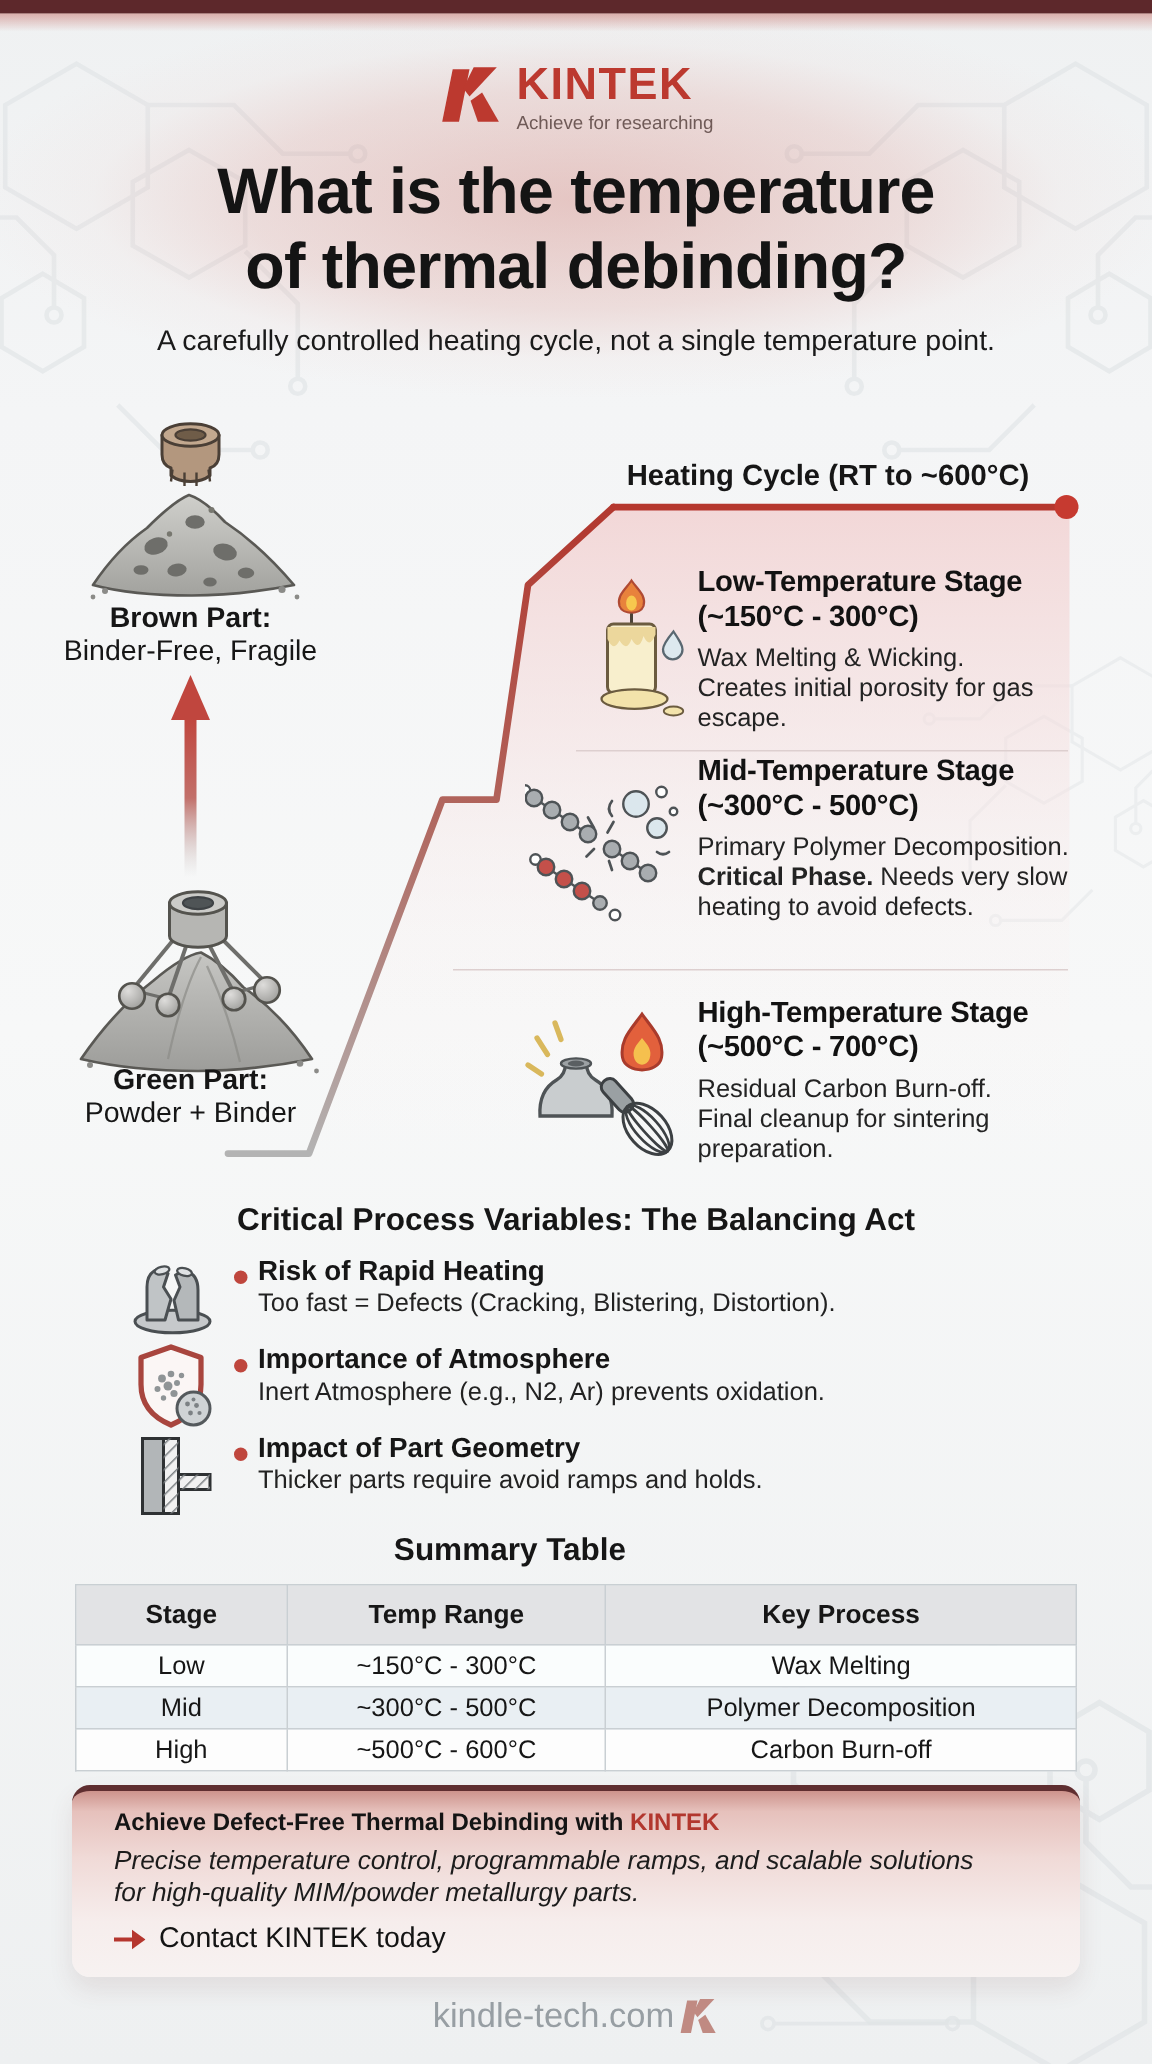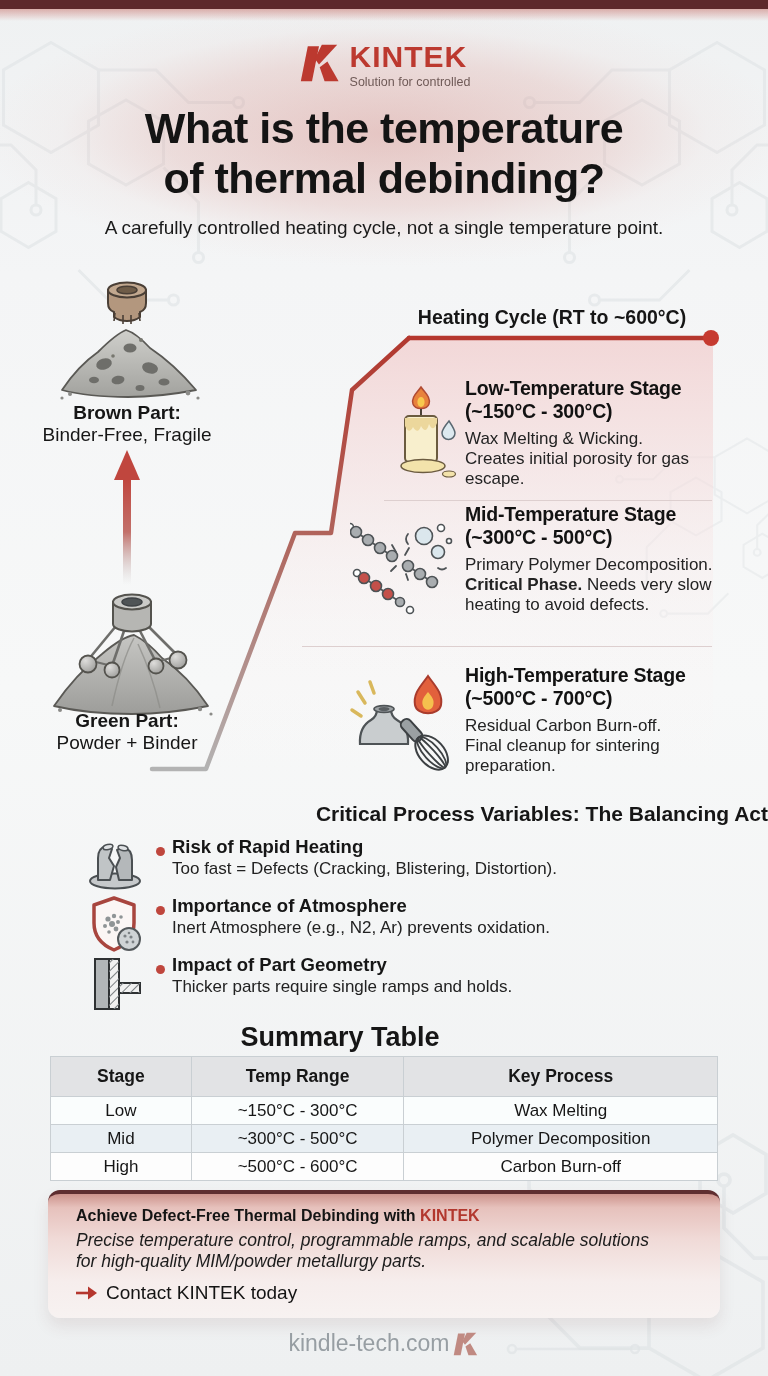--- a/index.html
+++ b/index.html
@@ -23,28 +23,28 @@
   .title { left:0; top:103px; width:768px; text-align:center; font-size:43px; line-height:50px;
            font-weight:bold; letter-spacing:-0.5px; color:#141414; z-index:2;}
   .subtitle { left:0; top:217px; width:768px; text-align:center; font-size:19px; color:#1a1a1a; z-index:2;}
   .hc-heading { left:391px; top:306px; width:322px; text-align:center; font-size:19.5px; font-weight:bold; z-index:2;}
   .part-label { width:210px; text-align:center; font-size:19px; line-height:22px; z-index:2;}
   .part-label b { display:block; }
   .stage-text { width:252px; z-index:2; }
   .stage-text h3 { font-size:19.5px; line-height:23px; font-weight:bold; color:#121212; letter-spacing:-0.2px;}
   .stage-text .body { margin-top:6px; font-size:17px; line-height:20px; color:#232323;}
   .divider { height:1px; background:#ddcfcf; z-index:2;}
-  .cv-title { left:0; top:802px; width:768px; text-align:right; font-size:21px; font-weight:bold; z-index:2;}
+  .cv-title { left:0; top:802px; width:768px; text-align:center; font-size:21px; font-weight:bold; z-index:2;}
   .cv-item { left:0; width:768px; height:60px; z-index:2;}
   .cv-icon { position:absolute; left:84px; top:0; }
   .cv-bullet { position:absolute; left:156px; width:9px; height:9px; border-radius:50%; background:#bf463d; }
   .cv-text { position:absolute; left:172px; top:0; width:560px;}
   .cv-text h4 { font-size:18.5px; font-weight:bold; line-height:22px;}
   .cv-text p { font-size:17px; line-height:22px; color:#222;}
-  .tbl-title { left:0; top:1022px; width:680px; text-align:center; font-size:27px; font-weight:bold; z-index:2;}
+  .tbl-title { left:0; top:1022px; width:680px; text-align:center; font-size:21px; font-weight:bold; z-index:2;}
   table.summary { position:absolute; left:50px; top:1056px; width:668px; border-collapse:collapse; z-index:2;
                   font-size:17px; }
   table.summary th, table.summary td { border:1px solid #c9cfd3; text-align:center; padding:0; }
   table.summary th { height:40px; background:#e2e3e5; font-size:17.5px; }
   table.summary td { height:28px; }
   tr.r0 { background:#fafdfd; } tr.r1 { background:#e9eff3; } tr.r2 { background:#fdfdfd; }
   .col-stage { width:141px; } .col-temp { width:213px; } .col-key { width:314px; }
   .cta { left:48px; top:1190px; width:672px; height:128px; border-radius:12px; z-index:2;
          background:linear-gradient(180deg, #cd938c 0%, #e6c1bc 11%, #f0dad7 36%, #f6edec 70%, #f7f2f1 100%);
          border-top:4px solid #5f2e30; box-shadow:0 8px 16px rgba(100,50,50,.10);
@@ -114,21 +114,21 @@
   <div class="abs topfade"></div>
 
   <div class="abs logo-row">
     <svg width="42" height="42" viewBox="0 0 60 60">
       <path d="M14,6 L30,6 L20,56 L4,56 Z" fill="#bc392f"></path>
       <path d="M34,4 L56,4 L30,32 L24,24 Z" fill="#bc392f"></path>
       <path d="M31,36 L42,28 L58,56 L38,56 Z" fill="#bc392f"></path>
     </svg>
     <div class="brand-text">
       <div class="brand-name">KINTEK</div>
-      <div class="brand-tag">Solution for controlled</div>
+      <div class="brand-tag">Achieve for researching</div>
     </div>
   </div>
 
   <h1 class="abs title">
     <span>What is the temperature</span><br>
     <span>of thermal debinding?</span>
   </h1>
   <p class="abs subtitle">A carefully controlled heating cycle, not a single temperature point.</p>
 
   <div class="abs hc-heading z2">Heating Cycle (RT to ~600°C)</div>
@@ -346,21 +346,21 @@
         </defs>
       <rect x="5" y="3" width="14" height="50" fill="#b2b6b8" stroke="#2e3133" stroke-width="2"></rect>
       <rect x="19" y="3" width="10" height="50" fill="#f1f1f1" stroke="#2e3133" stroke-width="2"></rect>
       <rect x="19" y="3" width="10" height="50" fill="url(#hatch)"></rect>
       <path d="M29,27 h21 v10 h-21 z" fill="#f1f1f1" stroke="#2e3133" stroke-width="2"></path>
       <path d="M29,27 h21 v10 h-21 z" fill="url(#hatch)"></path>
     </svg>
     <div class="cv-bullet" style="top:11px;"></div>
     <div class="cv-text">
       <h4>Impact of Part Geometry</h4>
-      <p>Thicker parts require single ramps and holds.</p>
+      <p>Thicker parts require avoid ramps and holds.</p>
     </div>
   </div>
 
   <div class="abs tbl-title">Summary Table</div>
   <table class="summary">
     <thead>
       <tr>
         <th class="col-stage">Stage</th>
         <th class="col-temp">Temp Range</th>
         <th class="col-key">Key Process</th>

